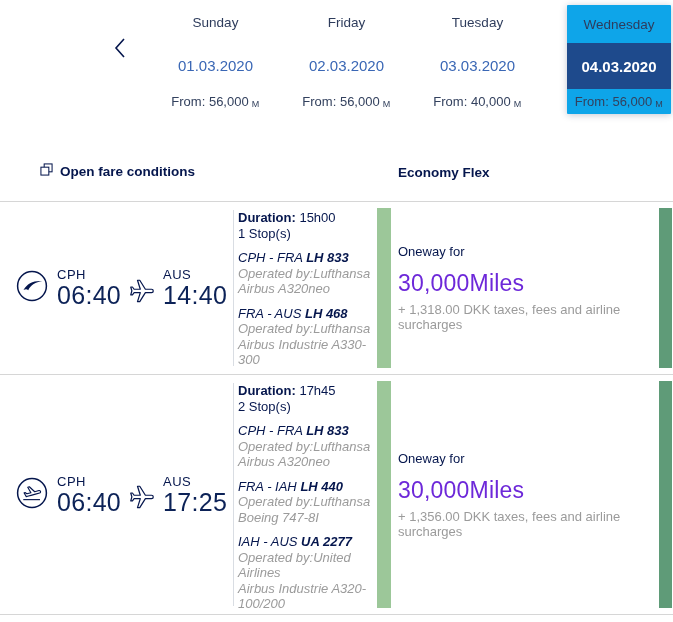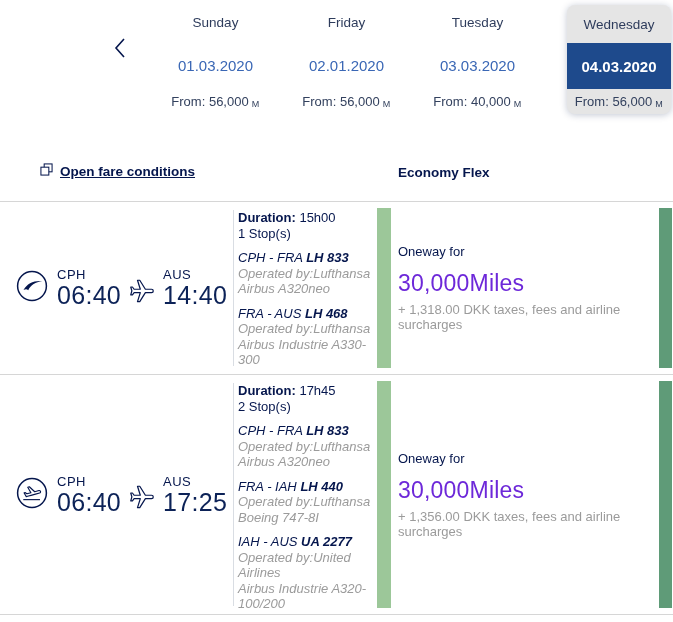--- a/index.html
+++ b/index.html
@@ -17,32 +17,32 @@
   .day-tab { position:absolute; top:8px; height:106px; text-align:center; cursor:pointer; }
   .tab-0 { left:150px; width:131px; }
   .tab-1 { left:281px; width:131px; }
   .tab-2 { left:412px; width:131px; }
   .tab-3 { left:567px; width:104px; top:5px; height:109px; }
   .weekday { position:absolute; top:7px; left:0; right:0; font-size:13.5px; color:#2e3c5c; }
   .tab-date { position:absolute; top:49px; left:0; right:0; font-size:15px; color:#3a67b5; }
   .from-row { position:absolute; top:86px; left:0; right:0; font-size:13px; color:#33415e; white-space:nowrap; }
   .miles-sym { font-size:9px; margin-left:3px; position:relative; top:1px; letter-spacing:0.5px; }
   
-  .day-tab.selected { background:#e5e5e5; box-shadow:0 1px 7px rgba(10,30,80,0.25); border-radius:8px; }
+  .day-tab.selected { background:#0ea5e9; box-shadow:0 1px 7px rgba(10,30,80,0.25); border-radius:1px; }
   .day-tab.selected .weekday { top:12px; }
   .sel-band { position:absolute; top:38px; left:0; right:0; height:46px; background:#1e4a8c;
     display:flex; align-items:center; justify-content:center; }
   .sel-band .tab-date-sel { font-size:15px; font-weight:bold; color:#fff; }
   .day-tab.selected .from-row { top:auto; bottom:5px; }
 
   
   .fare-header { position:relative; height:52px; border-bottom:1px solid #d6d6d6; }
   .open-fare { position:absolute; left:40px; top:13px; display:flex; align-items:center; gap:7px;
     background:none; border:none; cursor:pointer; font-family:inherit;
-    font-size:13.5px; font-weight:bold; color:#05164d;text-decoration:underline; }
+    font-size:13.5px; font-weight:bold; color:#05164d; }
   .fare-class { position:absolute; left:398px; top:15px; font-size:13.5px; font-weight:bold; color:#05164d; }
 
   
   .result-row { display:grid; grid-template-columns:233px 144px 14px 268px 13px 1px;
     border-bottom:1px solid #d6d6d6; }
   .row-1 { height:173px; }
   .row-2 { height:240px; }
 
   .cell-flight { display:flex; align-items:center; padding-left:16px; }
   .airline-logo { flex:0 0 auto; margin-right:9px; }
@@ -82,21 +82,21 @@
     </button>
 
     <div class="day-tab tab-0">
       <div class="weekday">Sunday</div>
       <div class="tab-date">01.03.2020</div>
       <div class="from-row"><span>From:</span> <span>56,000</span><span class="miles-sym">M</span></div>
     </div>
 
     <div class="day-tab tab-1">
       <div class="weekday">Friday</div>
-      <div class="tab-date">02.01.2020</div>
+      <div class="tab-date">02.03.2020</div>
       <div class="from-row"><span>From:</span> <span>56,000</span><span class="miles-sym">M</span></div>
     </div>
 
     <div class="day-tab tab-2">
       <div class="weekday">Tuesday</div>
       <div class="tab-date">03.03.2020</div>
       <div class="from-row"><span>From:</span> <span>40,000</span><span class="miles-sym">M</span></div>
     </div>
 
     <div class="day-tab tab-3 selected">

